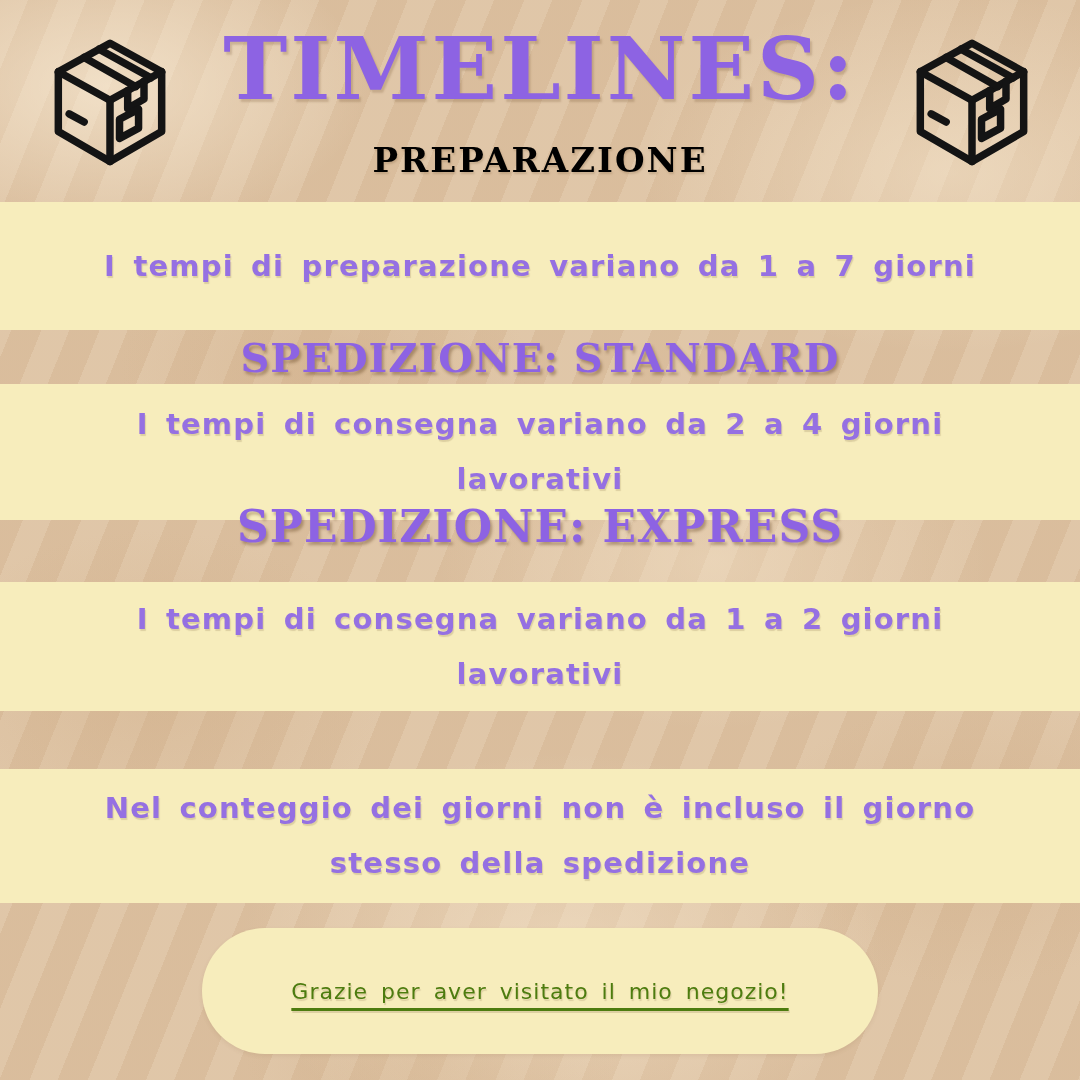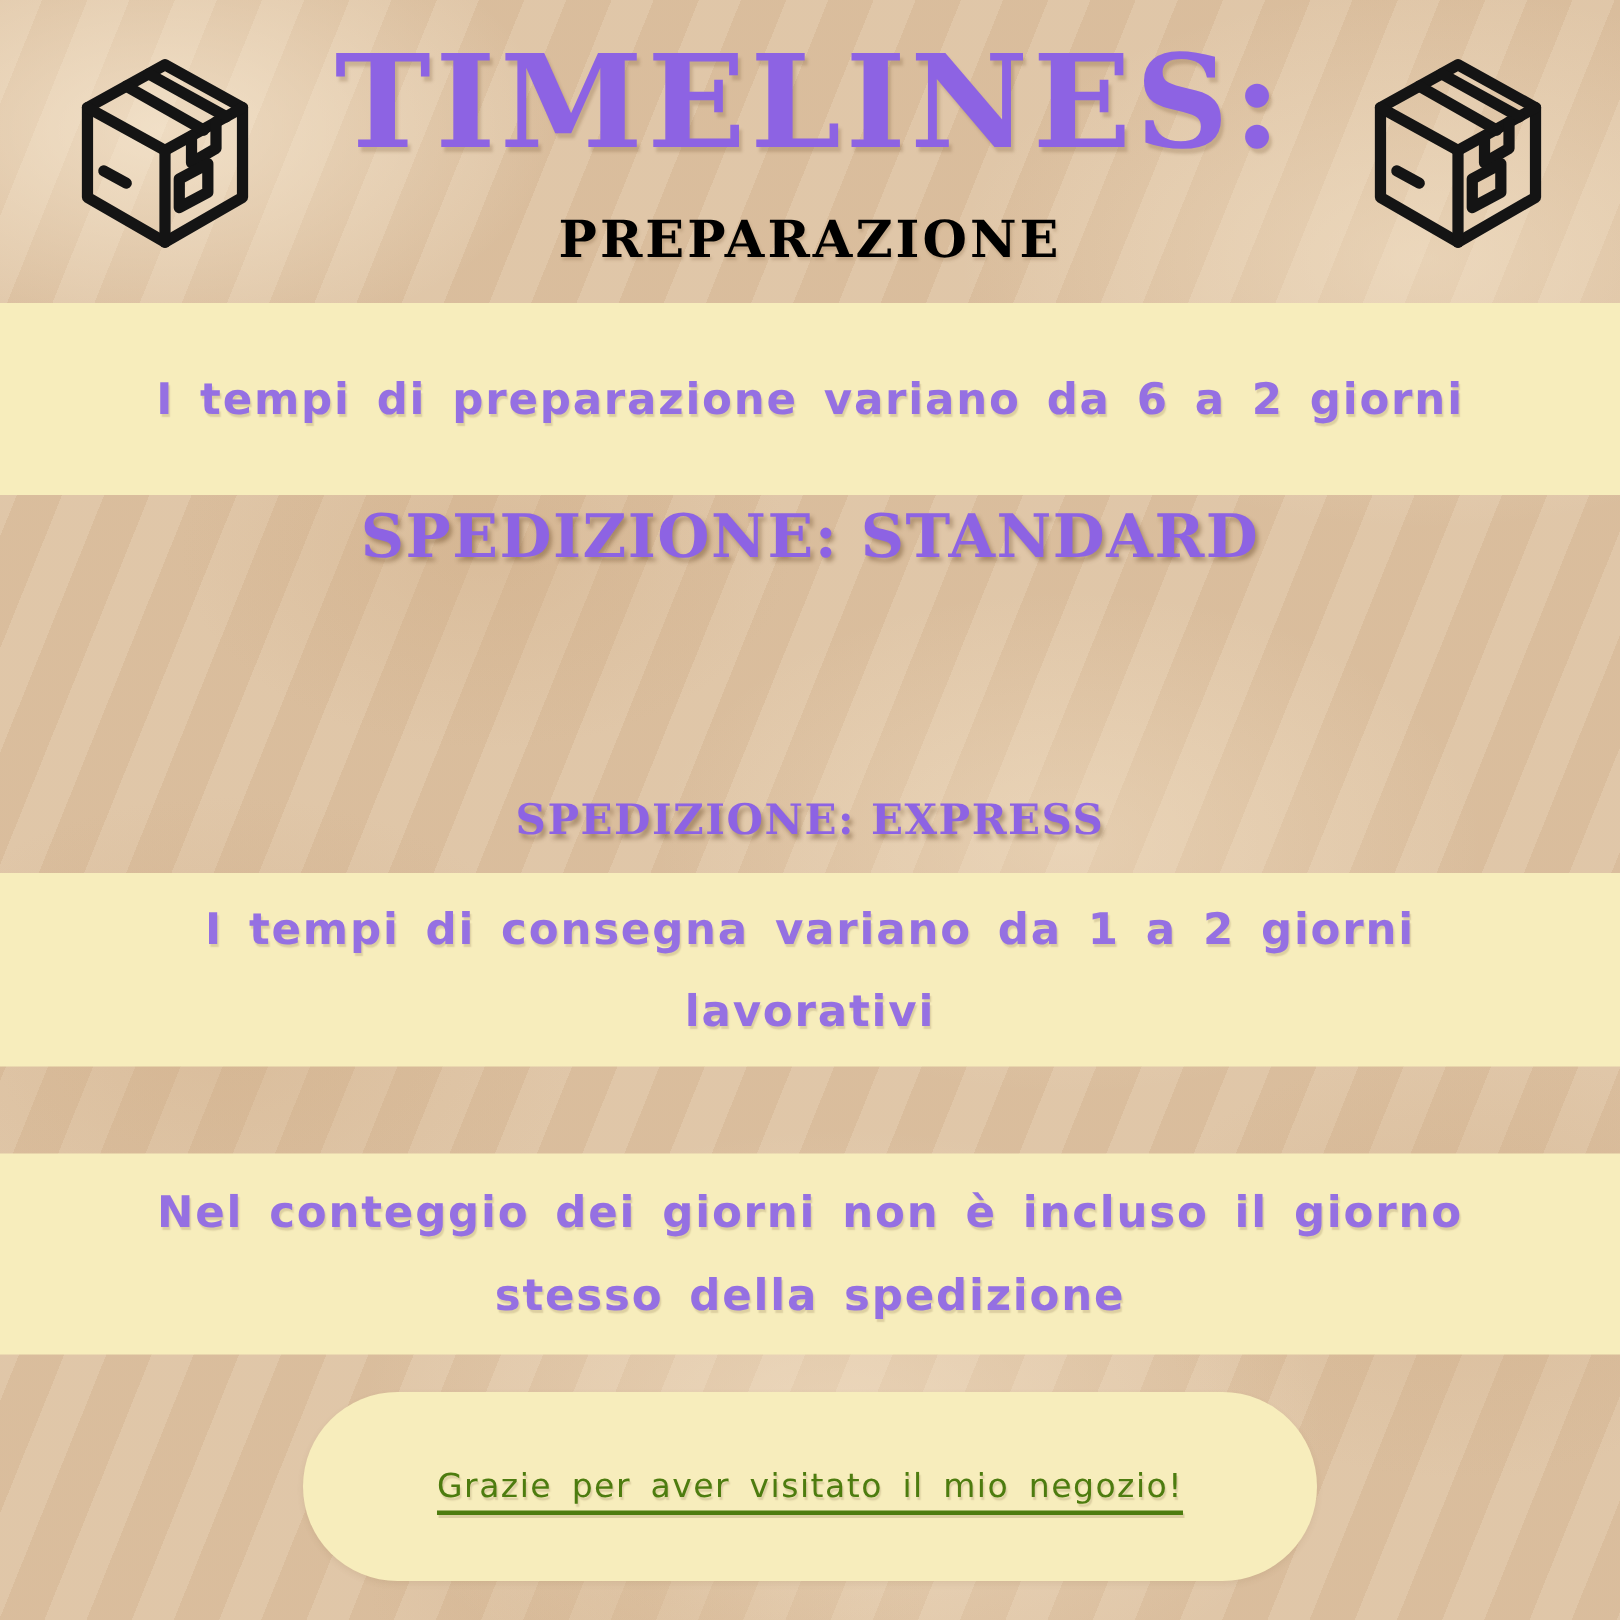--- a/index.html
+++ b/index.html
@@ -71,21 +71,21 @@
     align-items: center;
     justify-content: center;
     font-family: "DejaVu Serif", "Liberation Serif", serif;
     font-weight: 700;
     color: #8d63e3;
     text-shadow: 2px 3px 3px rgba(92, 60, 26, 0.38);
     white-space: nowrap;
     border-radius: 22px;
   }
   .heading-standard { top: 330px; height: 54px; font-size: 40px; letter-spacing: 1px; }
-  .heading-express  { top: 515px; height: 63px; font-size: 28px; letter-spacing: 1px; }
+  .heading-express  { top: 495px; height: 63px; font-size: 44px; letter-spacing: 1px; }
   .heading-avviso   { top: 710px; height: 59px; font-size: 38px; letter-spacing: 4px; }
 
   .page-title {
     position: absolute;
     top: 18px;
     left: 0;
     width: 100%;
     z-index: 1;
     text-align: center;
     font-family: "DejaVu Serif", "Liberation Serif", serif;
@@ -178,25 +178,28 @@
       <path d="M63 41 L63 54 L75 47 L75 34"></path>
       <path d="M57 62 L71 54.5 L71 68.5 L57 76 Z"></path>
       <path d="M20 58 L31 64"></path>
     </svg>
   </div>
 
   <div class="page-title">TIMELINES:</div>
   <div class="page-subtitle">PREPARAZIONE</div>
 
   <div class="band band-1">
-    <div class="body-text">I tempi di preparazione variano da 6 a 2 giorni</div>
+    <div class="body-text">I tempi di preparazione variano da 1 a 7 giorni</div>
   </div>
 
   <div class="slab-heading heading-standard">SPEDIZIONE: STANDARD</div>
 
+  <div class="band band-2">
+    <div class="body-text">I tempi di consegna variano da 2 a 4 giorni lavorativi</div>
+  </div>
 
   <div class="slab-heading heading-express">SPEDIZIONE: EXPRESS</div>
 
   <div class="band band-3">
     <div class="body-text">I tempi di consegna variano da 1 a 2 giorni lavorativi</div>
   </div>
 
 
   <div class="band band-4">
     <div class="body-text">Nel conteggio dei giorni non è incluso il giorno stesso della spedizione</div>

